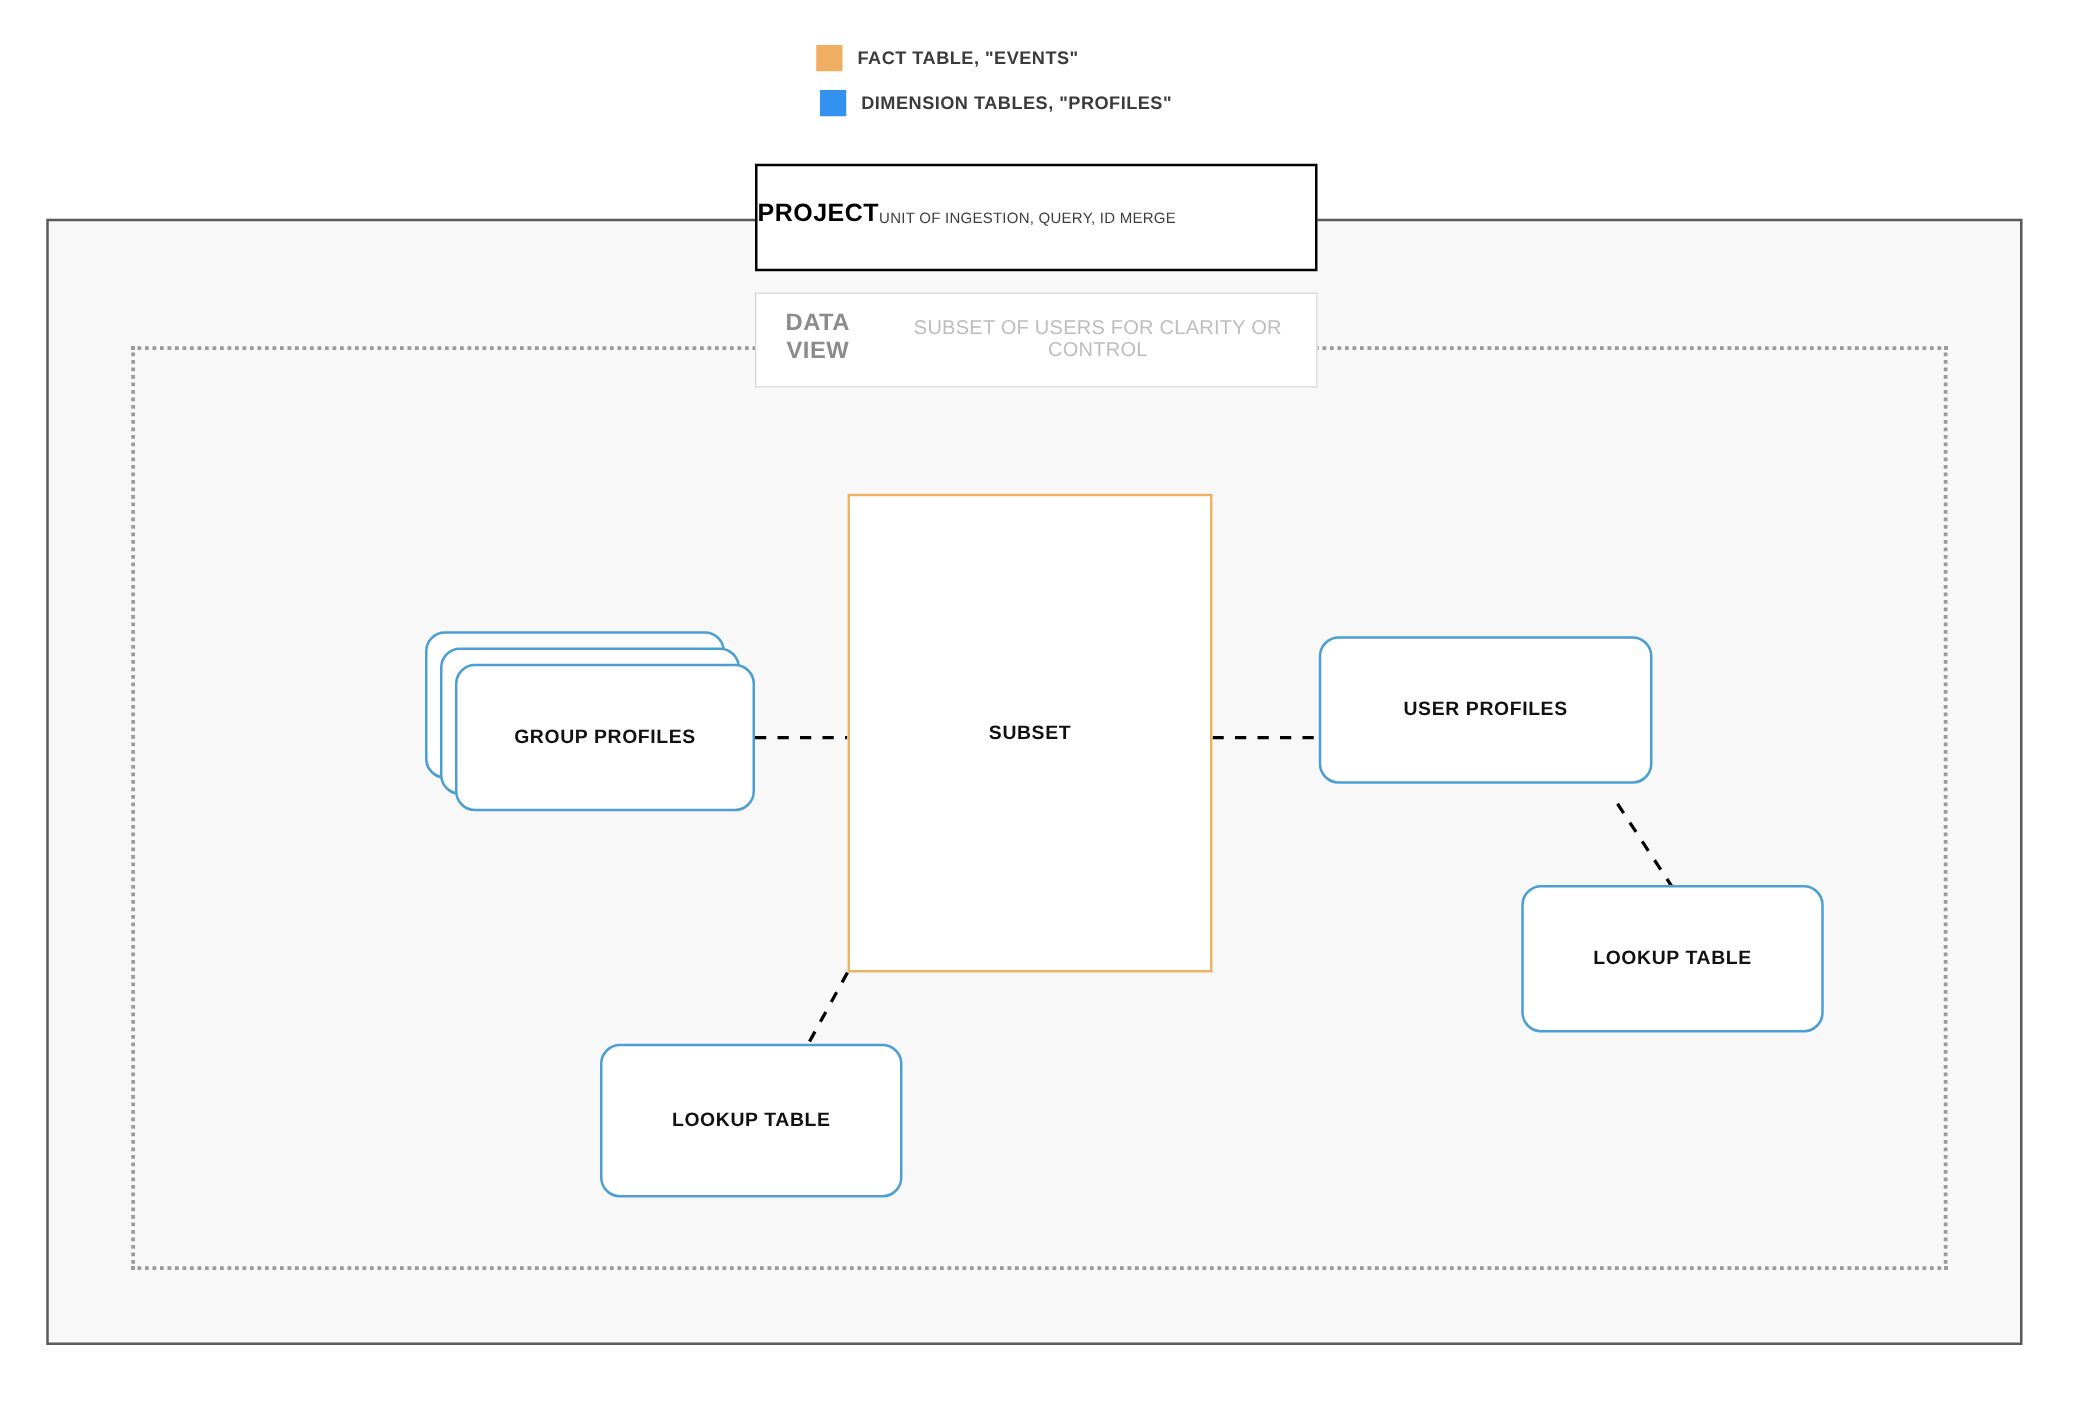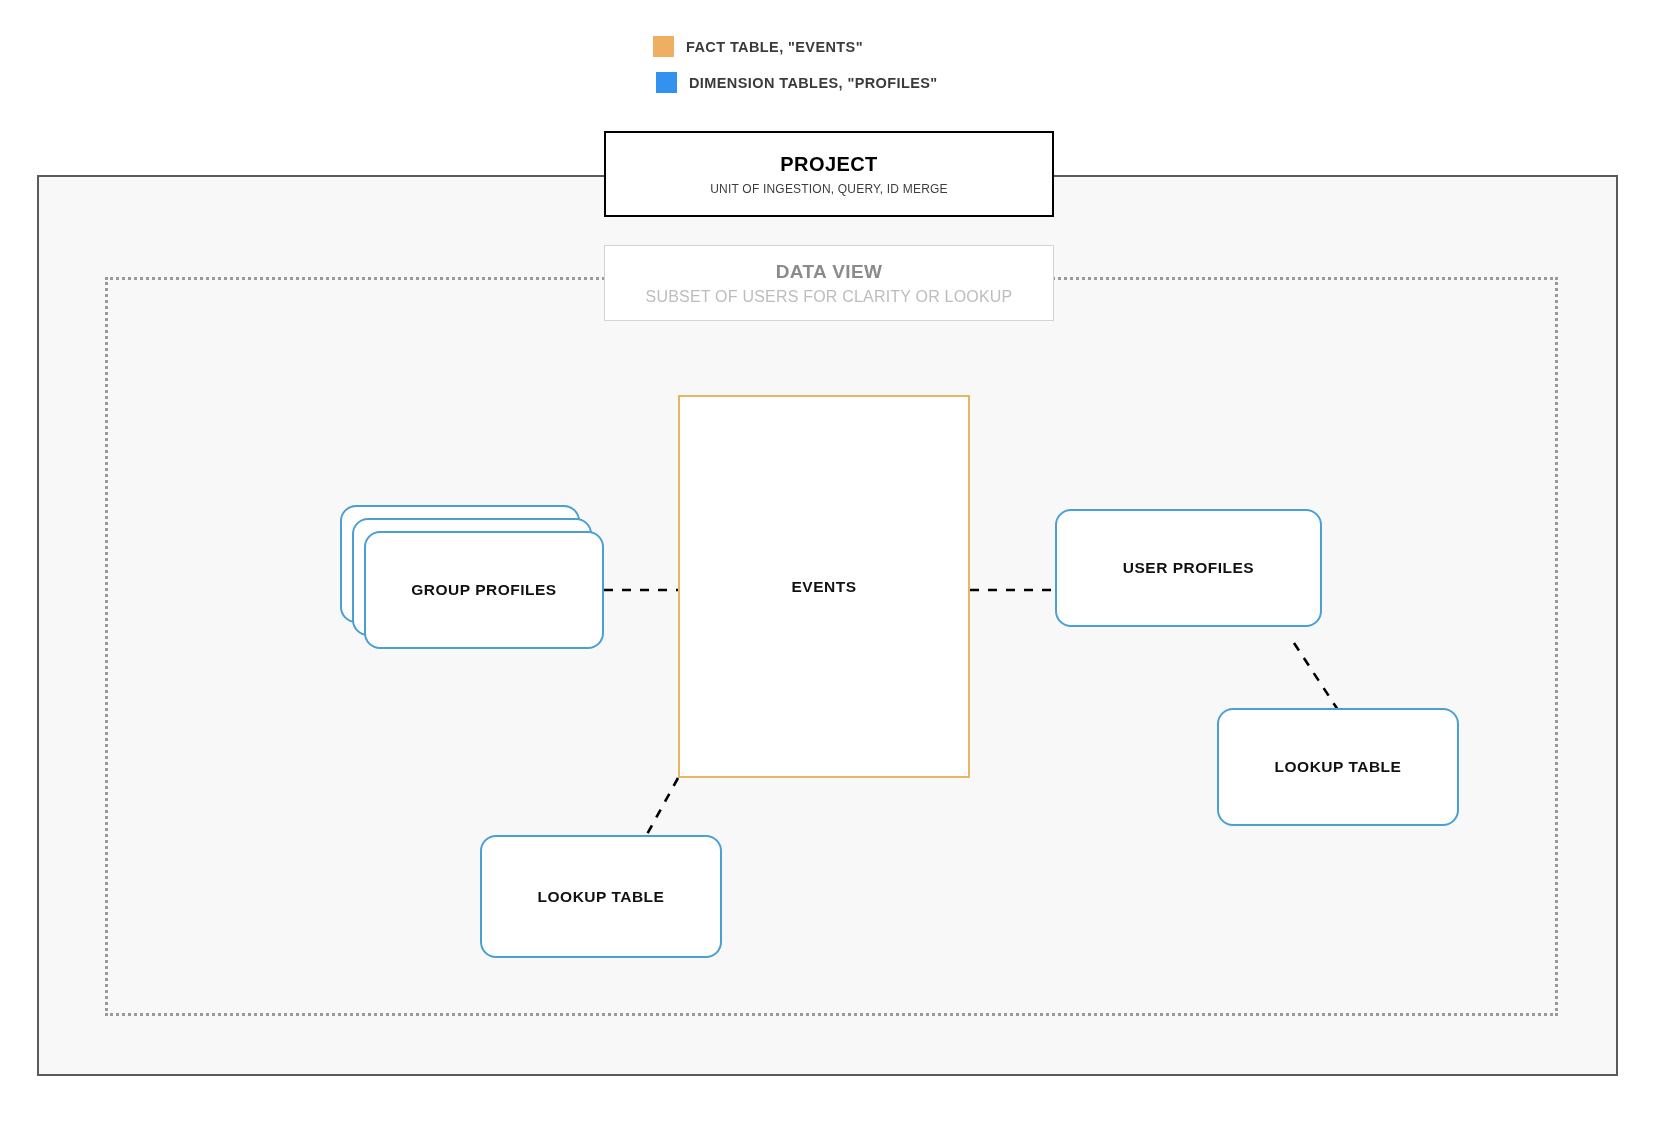--- a/index.html
+++ b/index.html
@@ -65,23 +65,22 @@
     background: transparent;
   }
 
   
   .header-box {
     position: absolute;
     box-sizing: border-box;
     background: #ffffff;
     text-align: center;
     display: flex;
-    flex-direction: column;
-    align-items: center;
-    justify-content: center;
+    flex-direction: row;
+    align-items: center;
   }
   #project-box {
     left: 604px;
     top: 131px;
     width: 450px;
     height: 86px;
     border: 2.5px solid #000000;
   }
   #project-box .hb-title {
     font-size: 20px;
@@ -90,21 +89,21 @@
     letter-spacing: 0.4px;
     margin-bottom: 6px;
   }
   #project-box .hb-sub {
     font-size: 12px;
     color: #3d3d3d;
     letter-spacing: 0.2px;
   }
   #dataview-box {
     left: 604px;
-    top: 245px;
+    top: 234px;
     width: 450px;
     height: 76px;
     border: 1.5px solid #d4d4d4;
   }
   #dataview-box .hb-title {
     font-size: 19px;
     font-weight: bold;
     color: #8b8b8b;
     letter-spacing: 0.4px;
     margin-bottom: 5px;
@@ -207,25 +206,25 @@
     <line x1="1294" y1="643" x2="1338" y2="710" stroke="#000000" stroke-width="2.6" stroke-dasharray="9,9" stroke-linecap="butt"></line>
   </svg>
 
   <div class="header-box" id="project-box">
     <div class="hb-title">PROJECT</div>
     <div class="hb-sub">UNIT OF INGESTION, QUERY, ID MERGE</div>
   </div>
 
   <div class="header-box" id="dataview-box">
     <div class="hb-title">DATA VIEW</div>
-    <div class="hb-sub">SUBSET OF USERS FOR CLARITY OR LOOKUP</div>
+    <div class="hb-sub">SUBSET OF USERS FOR CLARITY OR CONTROL</div>
   </div>
 
   <div id="events-box">
-    <span class="node-label">EVENTS</span>
+    <span class="node-label">SUBSET</span>
   </div>
 
   <div id="group-stack">
     <div class="dim-card" id="gp-back"></div>
     <div class="dim-card" id="gp-mid"></div>
     <div class="dim-card" id="gp-front">
       <span class="node-label">GROUP PROFILES</span>
     </div>
   </div>
 

